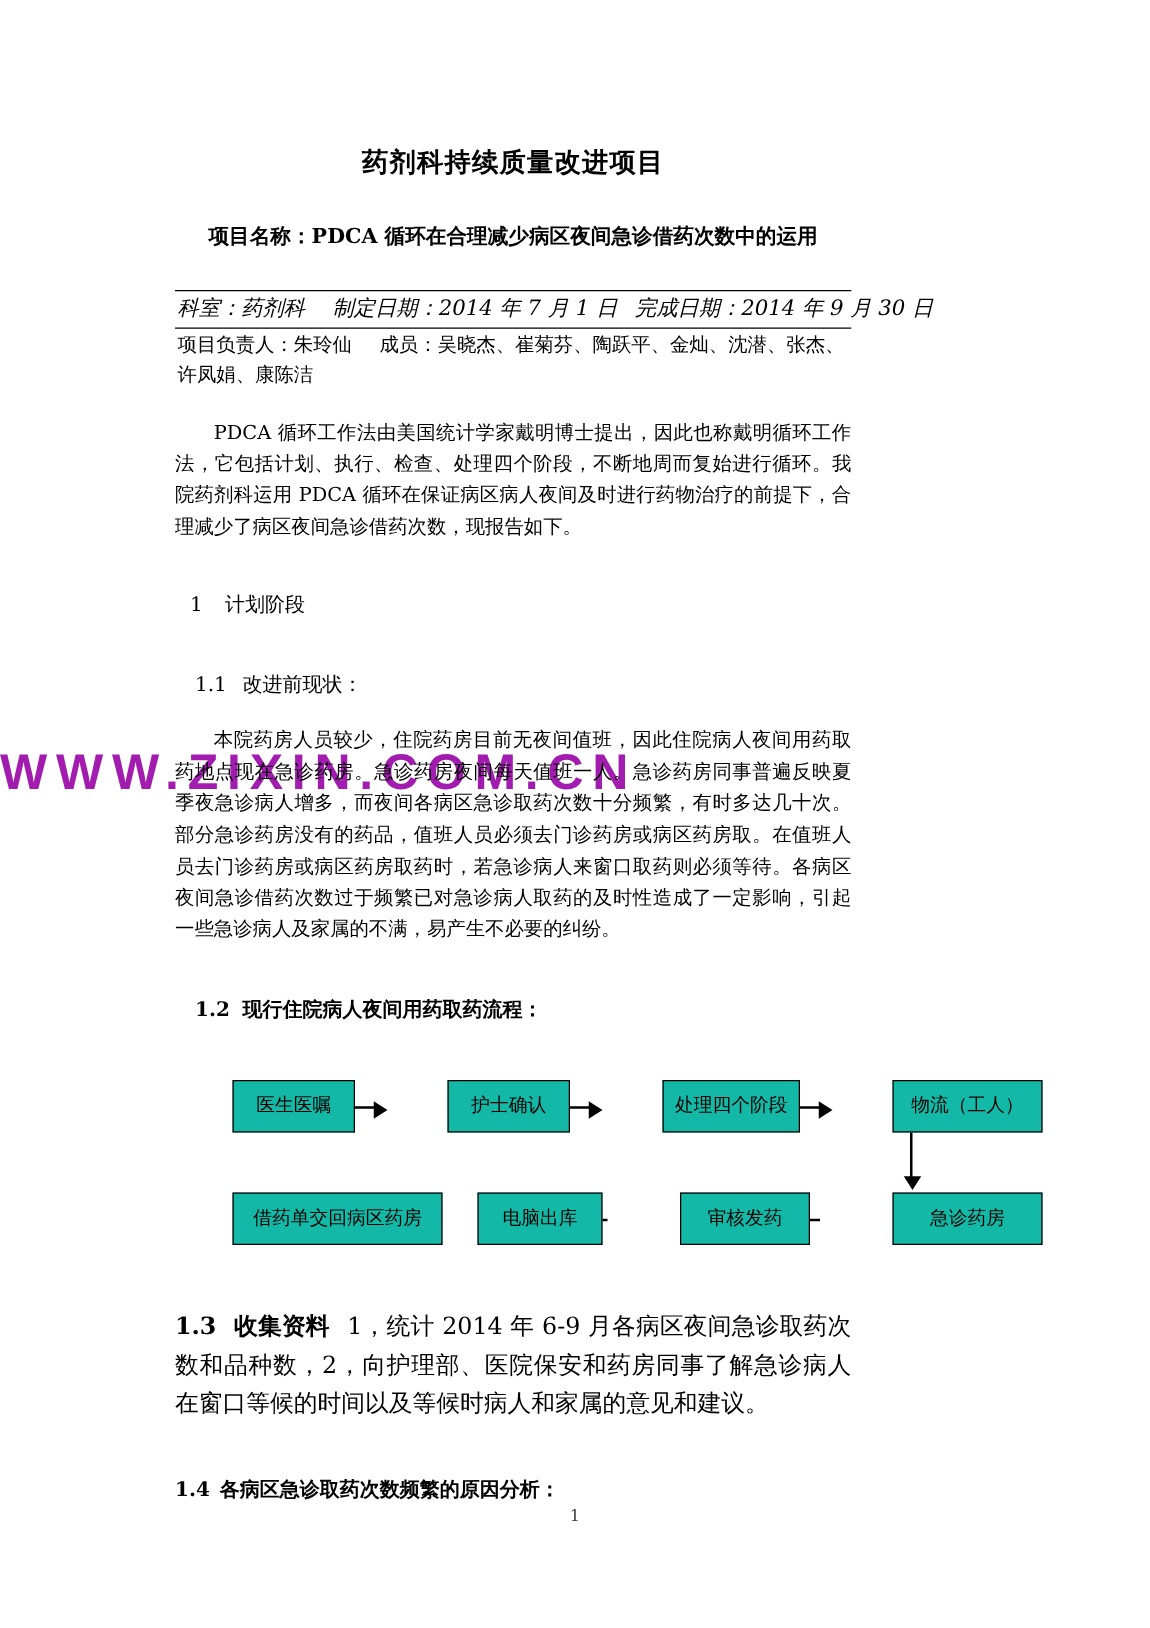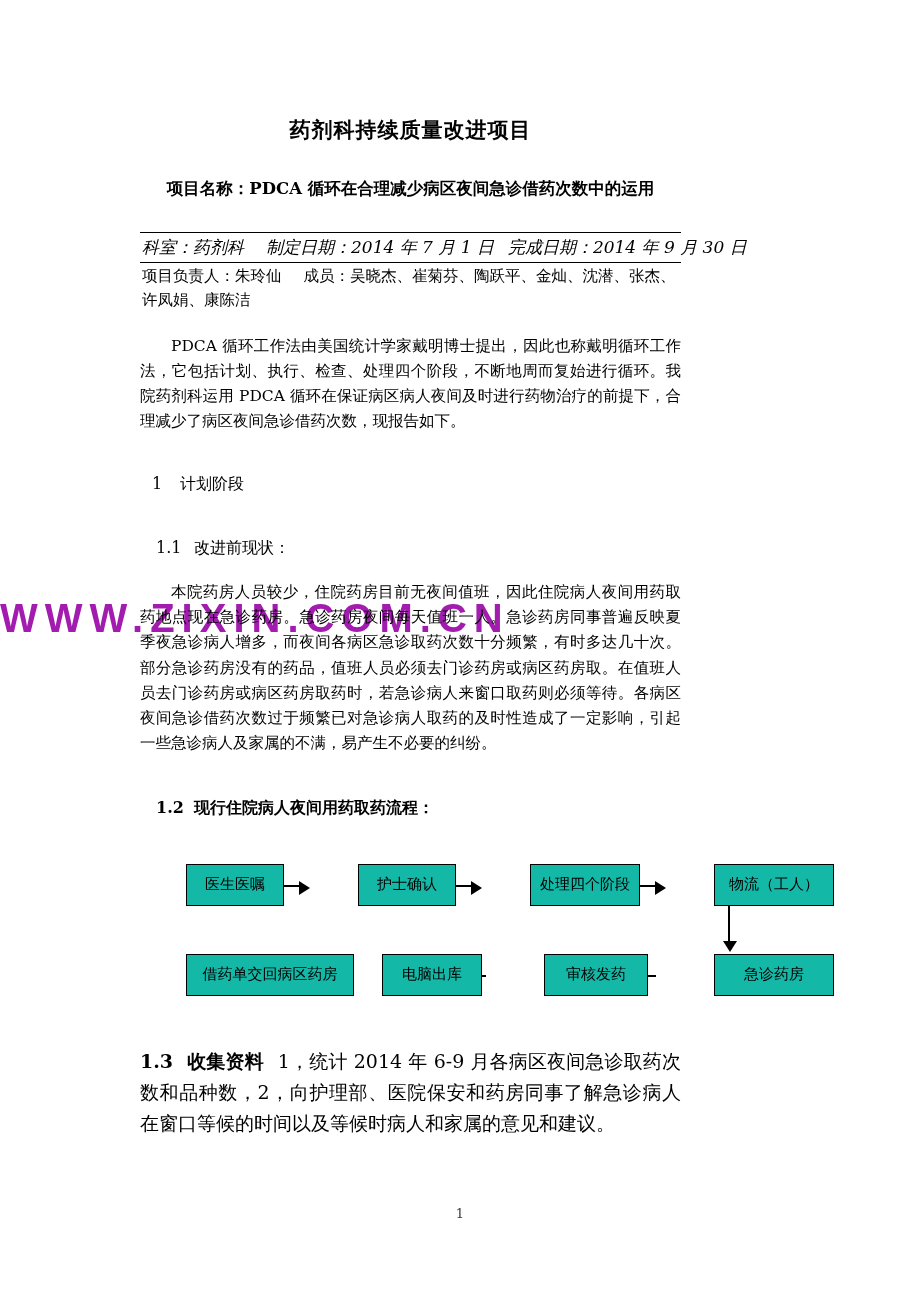--- a/index.html
+++ b/index.html
@@ -245,18 +245,19 @@
 
       <div class="farrow-v" style="left:588px; top:60px; height:36px;"></div>
 
       <div class="farrow-h left" style="left:474px; top:129px; width:42px;"></div>
       <div class="farrow-h left" style="left:308px; top:129px; width:38px;"></div>
       <div class="farrow-h left" style="left:180px; top:129px; width:4px;"></div>
     </div>
 
     <p class="sec13"><span class="lbl">1.3</span><span class="gap-md"></span><span class="lbl">收集资料</span><span class="gap-md"></span><span>1，统计 2014 年 6-9 月各病区夜间急诊取药次数和品种数，2，向护理部、医院保安和药房同事了解急诊病人在窗口等候的时间以及等候时病人和家属的意见和建议。</span></p>
 
+    <p class="sec14"><span>1.4</span><span class="gap-sm"></span><span>各病区急诊取药次数频繁的原因分析：</span></p>
 
   </div>
 
   <div class="page-number">1</div>
 
 </div>
 
 </body></html>

